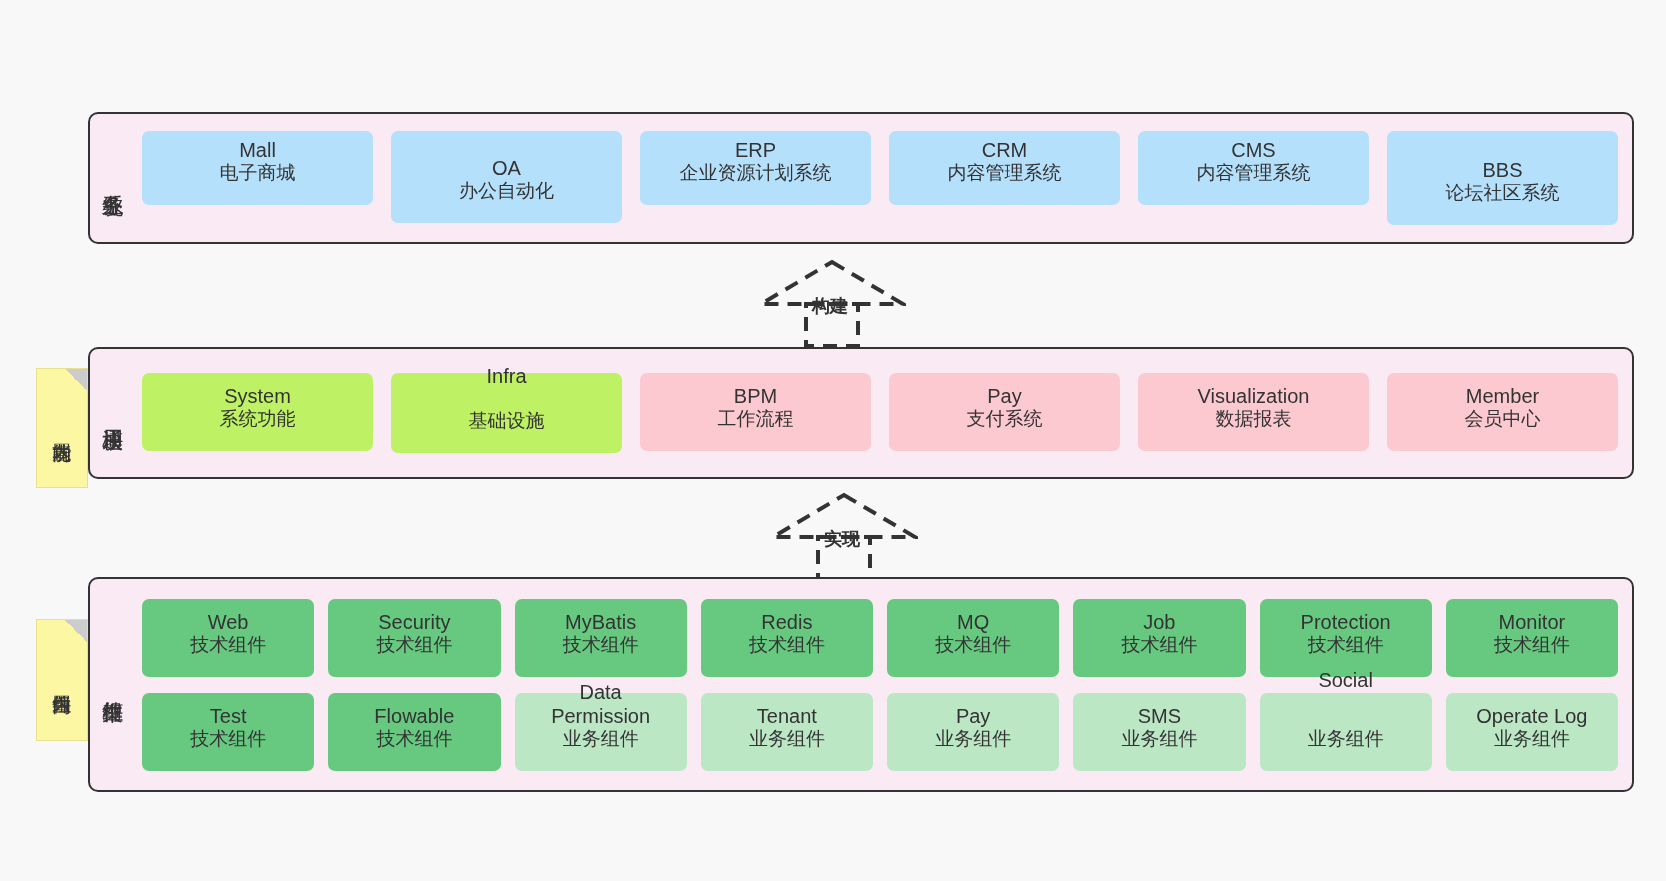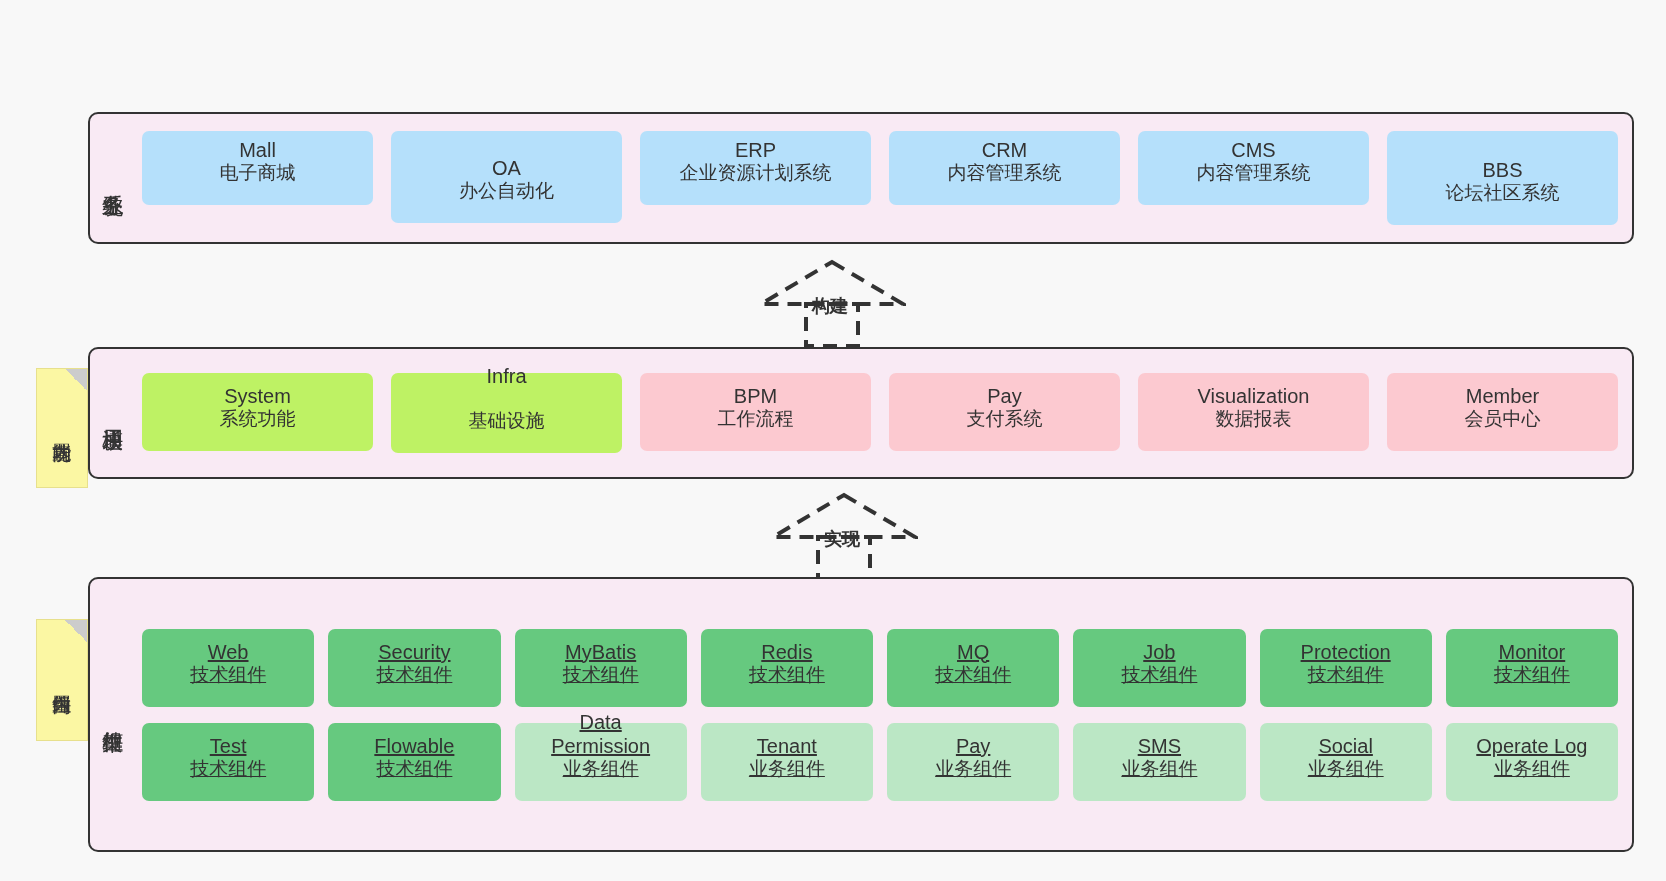--- a/index.html
+++ b/index.html
@@ -221,21 +221,21 @@
       <rect x="48" y="46" width="52" height="42" fill="none" stroke="#333333" stroke-width="4" stroke-dasharray="14,9"></rect>
     </svg>
     <span class="arrow-label" style="left:54px; top:36px;">实现</span>
   </div>
 
   <div class="note" style="left:36px; top:619px; width:52px; height:122px;">
     <span class="fold"></span>
     <span>内置组件</span>
   </div>
 
-  <div class="band" id="band-framework" style="left:88px; top:577px; width:1546px; height:275px;text-decoration:underline;">
+  <div class="band" id="band-framework" style="left:88px; top:577px; width:1546px; height:215px;">
     <div class="band-title">框架组件</div>
     <div class="band-body" style="gap:16px;">
 
       <div class="band-row" style="gap:14px;">
         <div class="card green" style="height:78px;">
           <span class="en">Web</span>
           <span class="cn">技术组件</span>
         </div>
         <div class="card green" style="height:78px;">
           <span class="en">Security</span>
@@ -286,21 +286,21 @@
           <span class="cn">业务组件</span>
         </div>
         <div class="card lgreen" style="height:78px;">
           <span class="en">Pay</span>
           <span class="cn">业务组件</span>
         </div>
         <div class="card lgreen" style="height:78px;">
           <span class="en">SMS</span>
           <span class="cn">业务组件</span>
         </div>
-        <div class="card lgreen" style="height:78px;">
+        <div class="card lgreen" style="height:78px;gap:36px;">
           <span class="en">Social</span>
           <span class="cn">业务组件</span>
         </div>
         <div class="card lgreen" style="height:78px;">
           <span class="en">Operate Log</span>
           <span class="cn">业务组件</span>
         </div>
       </div>
 
     </div>

